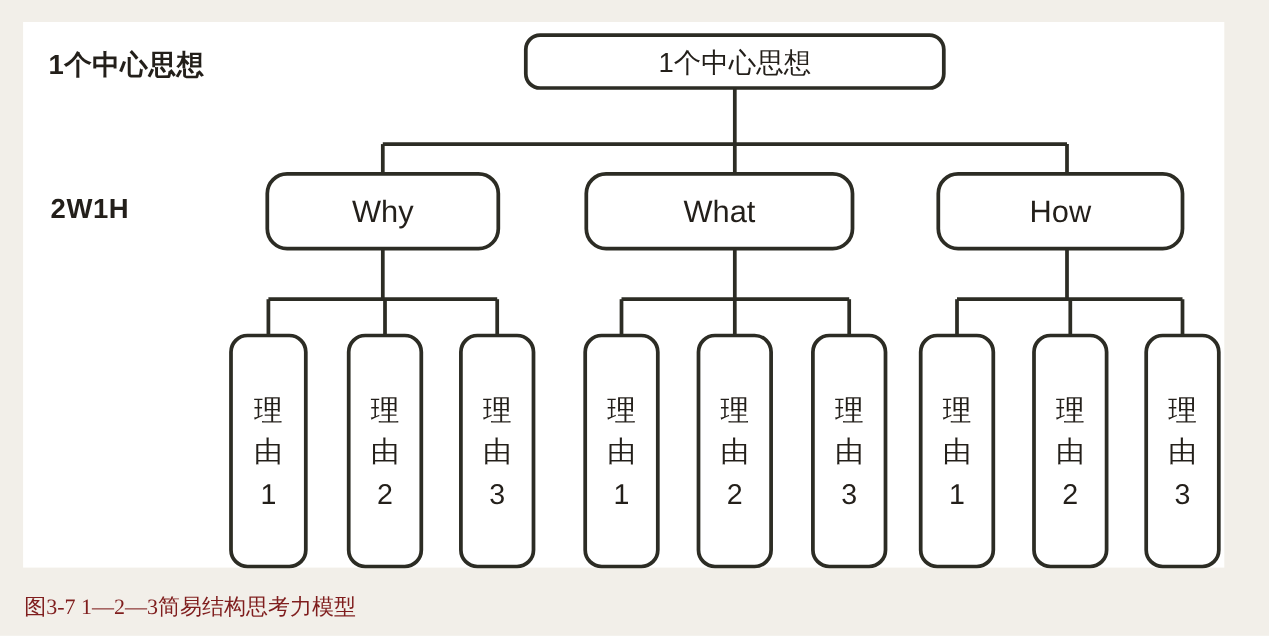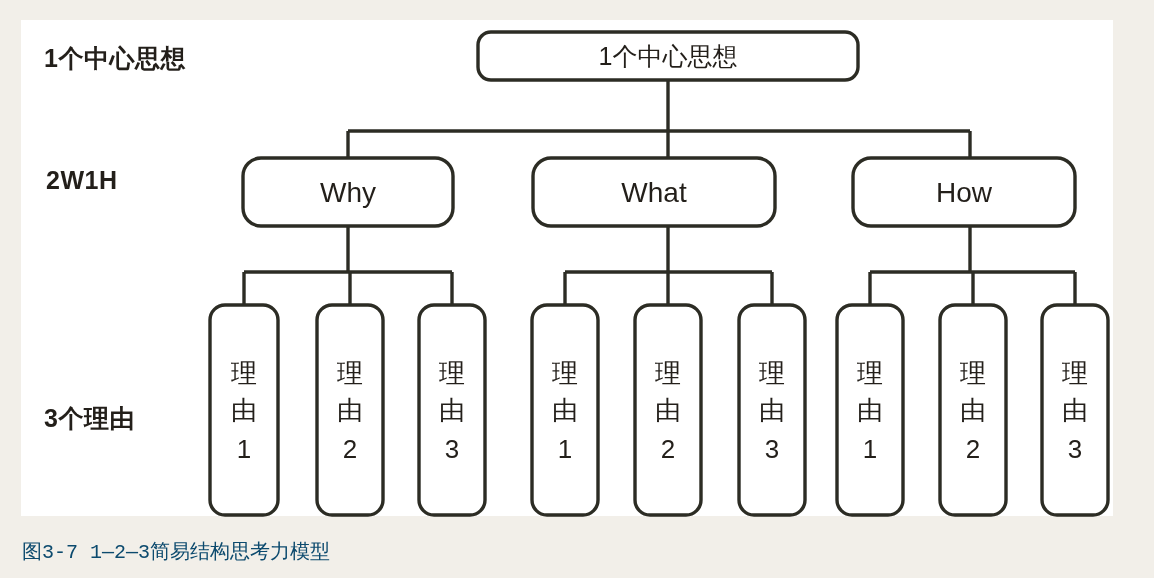--- a/index.html
+++ b/index.html
@@ -38,21 +38,21 @@
 
   .row-label {
     position: absolute;
     font-weight: bold;
     color: #231f1a;
     font-size: 25px;
     letter-spacing: 0.5px;
     white-space: nowrap;
   }
   #label-center { left: 44px; top: 42px; }
-  #label-2w1h   { left: 46px; top: 166px; }
+  #label-2w1h   { left: 46px; top: 176px; }
   #label-3r     { left: 44px; top: 402px; }
 
   .node-text {
     font-family: "Liberation Sans", "DejaVu Sans", sans-serif;
     fill: #231f1a;
   }
   .node-text-top { font-size: 25px; }
   .node-text-mid { font-size: 28px; }
   .node-text-leaf { font-size: 26px; }
 
@@ -66,35 +66,34 @@
     stroke-width: 3.4;
     fill: none;
     stroke-linecap: butt;
   }
 
   #caption {
     position: absolute;
     left: 22px;
     top: 538px;
     font-size: 20px;
-    color: #0c4a6e;
+    color: #7f1d1d;
     white-space: nowrap;
-    font-family: Liberation Mono, monospace;
+    font-family: Liberation Serif, serif;
   }
 </style>
 </head>
 <body>
 
 <div id="root">
 
   <div id="panel"></div>
 
   <div class="row-label" id="label-center">1个中心思想</div>
   <div class="row-label" id="label-2w1h">2W1H</div>
-  <div class="row-label" id="label-3r">3个理由</div>
 
   <svg id="diagram" viewBox="0 0 1154 520">
 
     <g>
       <path class="connector" d="M668,80 L668,131"></path>
       <path class="connector" d="M348,131 L970,131"></path>
       <path class="connector" d="M348,131 L348,158"></path>
       <path class="connector" d="M668,131 L668,158"></path>
       <path class="connector" d="M970,131 L970,158"></path>
     </g>

